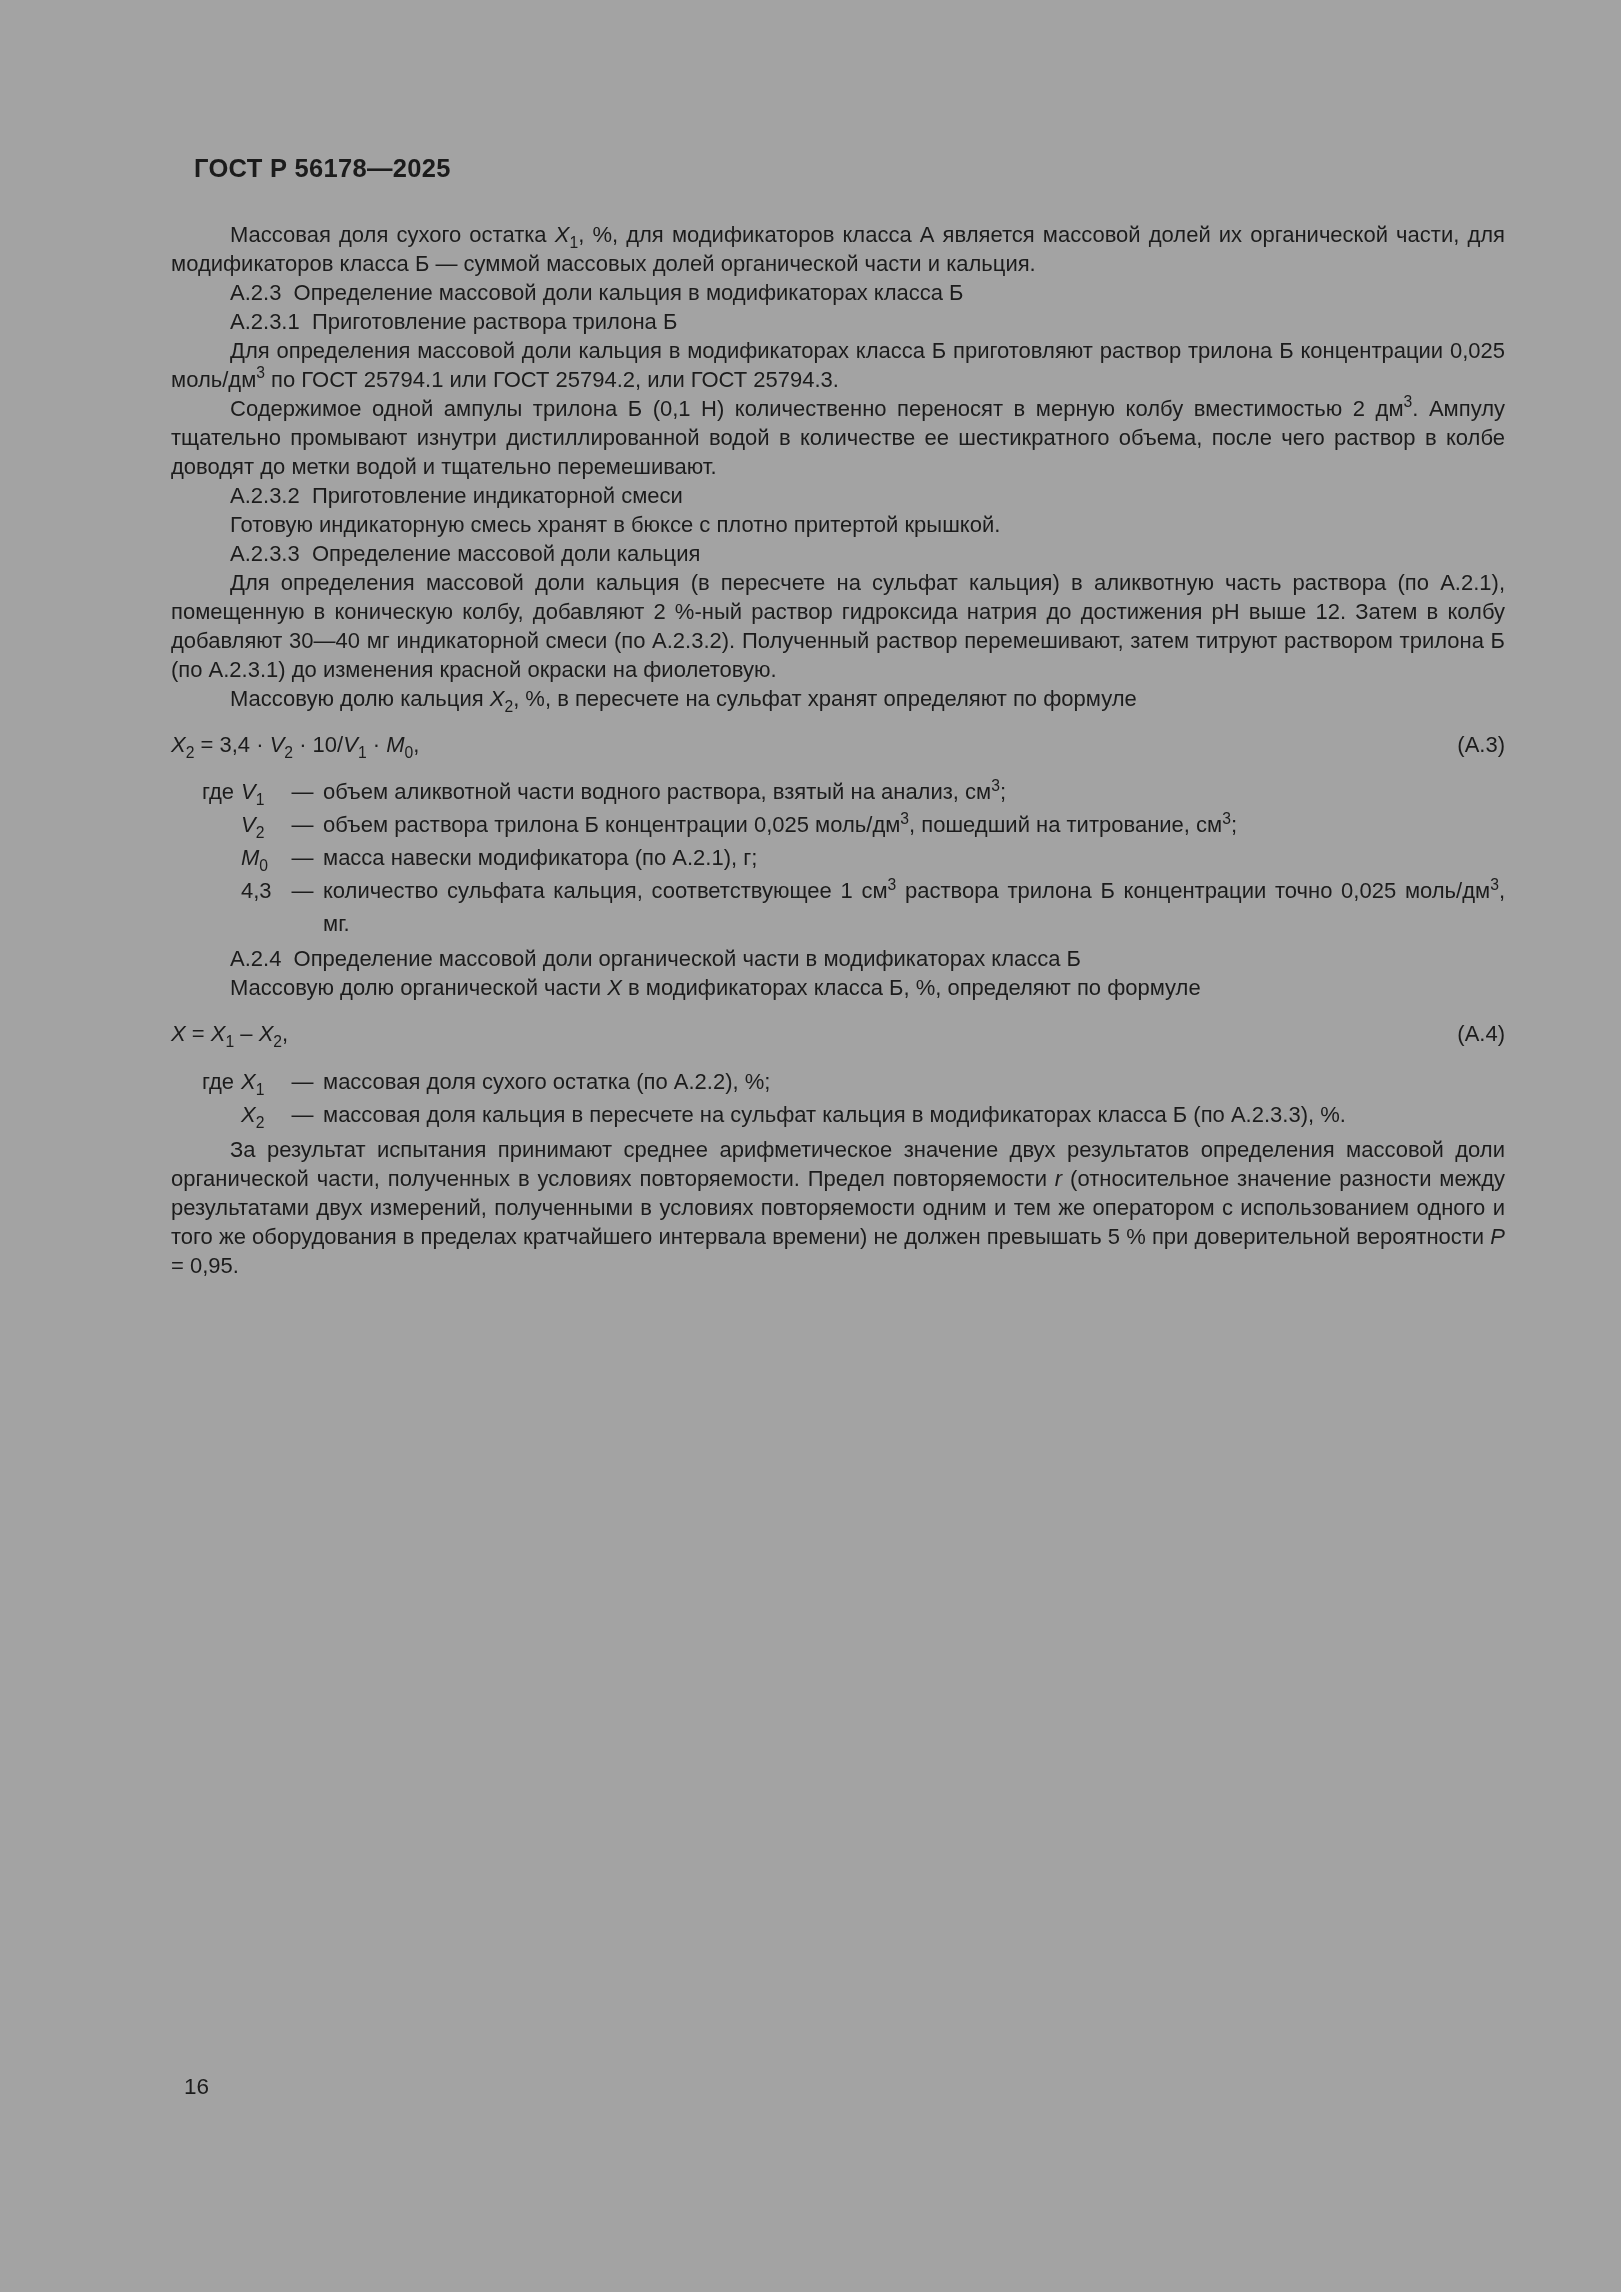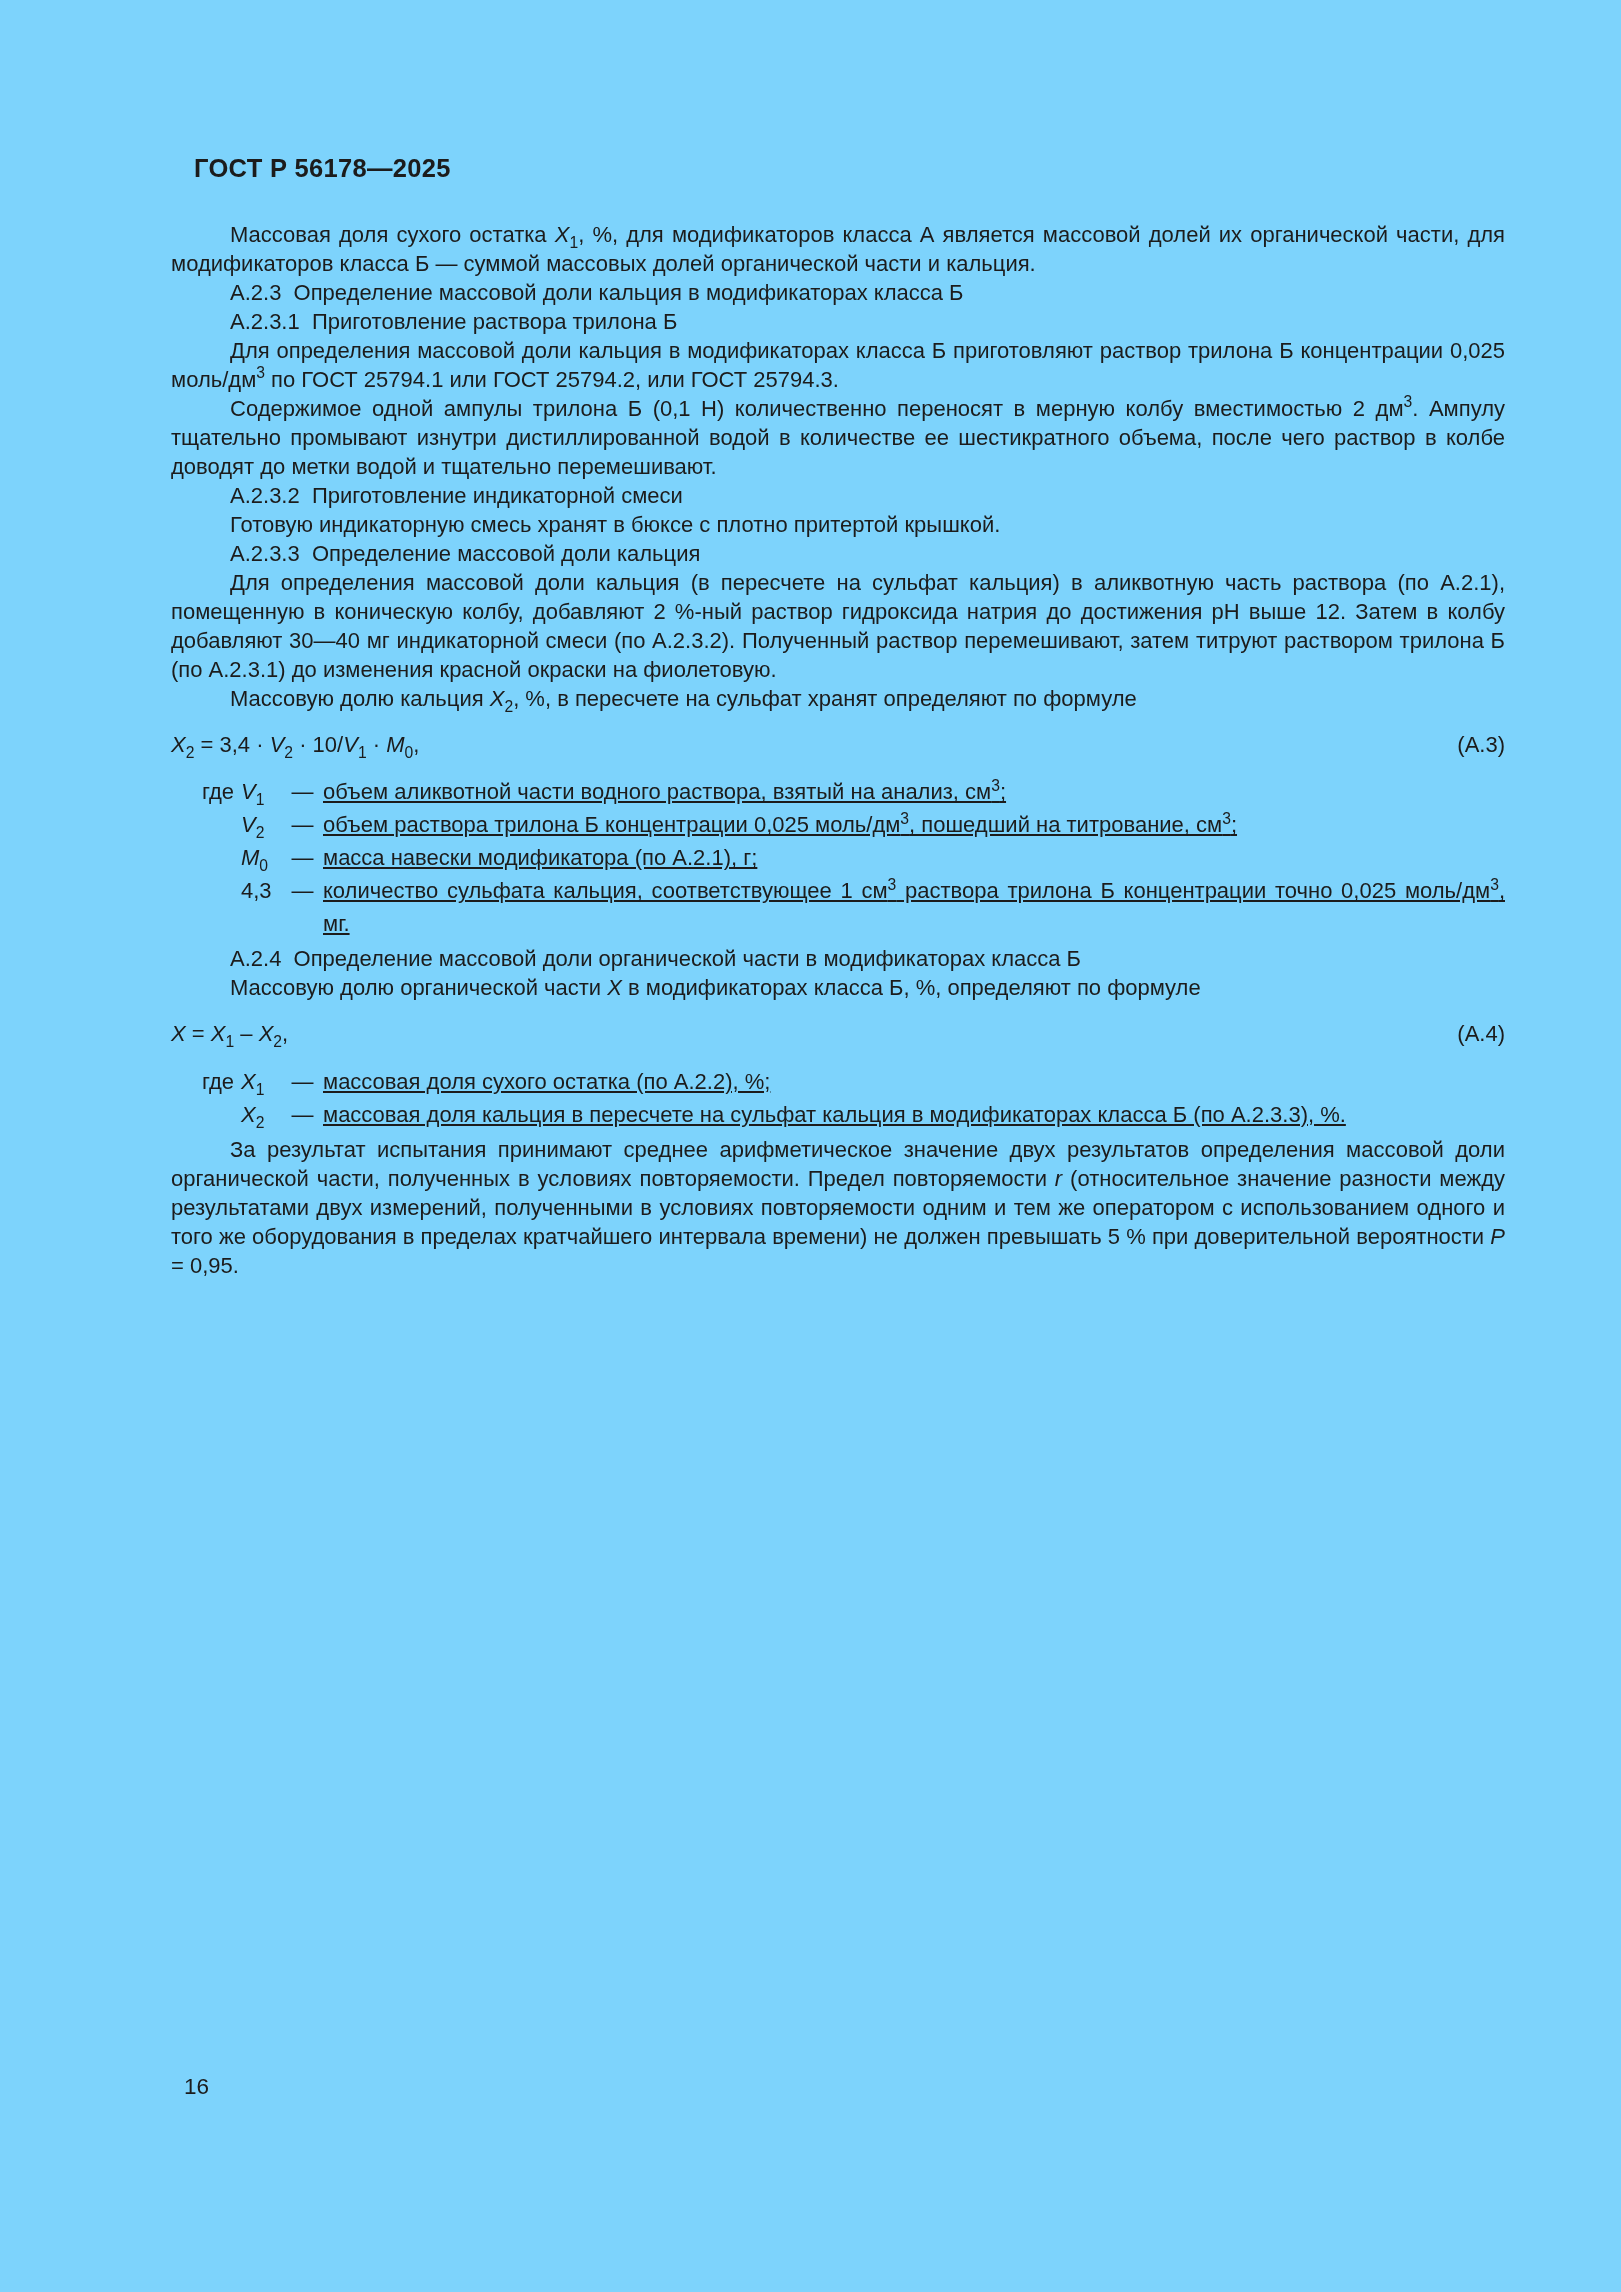--- a/index.html
+++ b/index.html
@@ -5,21 +5,21 @@
   html, body { margin: 0; padding: 0; }
   body {
     width: 1621px;
     height: 2293px;
     background: #ffffff;
     position: relative;
     overflow: hidden;
     font-family: "Liberation Sans", sans-serif;
     color: #1c1c1c;
   }
-  .sheet { position: absolute; inset: 0; background: #7dd3fc; }
+  .sheet { position: absolute; inset: 0; background: #a3a3a3; }
   .hdr {
     position: absolute;
     left: 194px;
     top: 154px;
     font-size: 25.5px;
     font-weight: bold;
     letter-spacing: 0.3px;
     white-space: nowrap;
   }
   .body-text {
@@ -40,21 +40,21 @@
     text-align: left;
     margin: 16.7px 0;
     text-indent: 0;
   }
   .formula .eqno { position: absolute; right: 0; top: 0; }
   .where { margin: 9.8px 0 3.9px 31px; line-height: 33px; }
   .where-item { display: flex; }
   .w-lead { flex: 0 0 39px; }
   .w-term { flex: 0 0 41px; text-align: left; white-space: nowrap; }
   .w-dash { flex: 0 0 41px; text-align: center; }
-  .w-desc { flex: 1 1 auto; text-align: justify; text-decoration: underline; }
+  .w-desc { flex: 1 1 auto; text-align: justify; }
   .pageno {
     position: absolute;
     left: 184px;
     top: 2074px;
     font-size: 22.5px;
   }
 </style>
 </head>
 <body>
 

